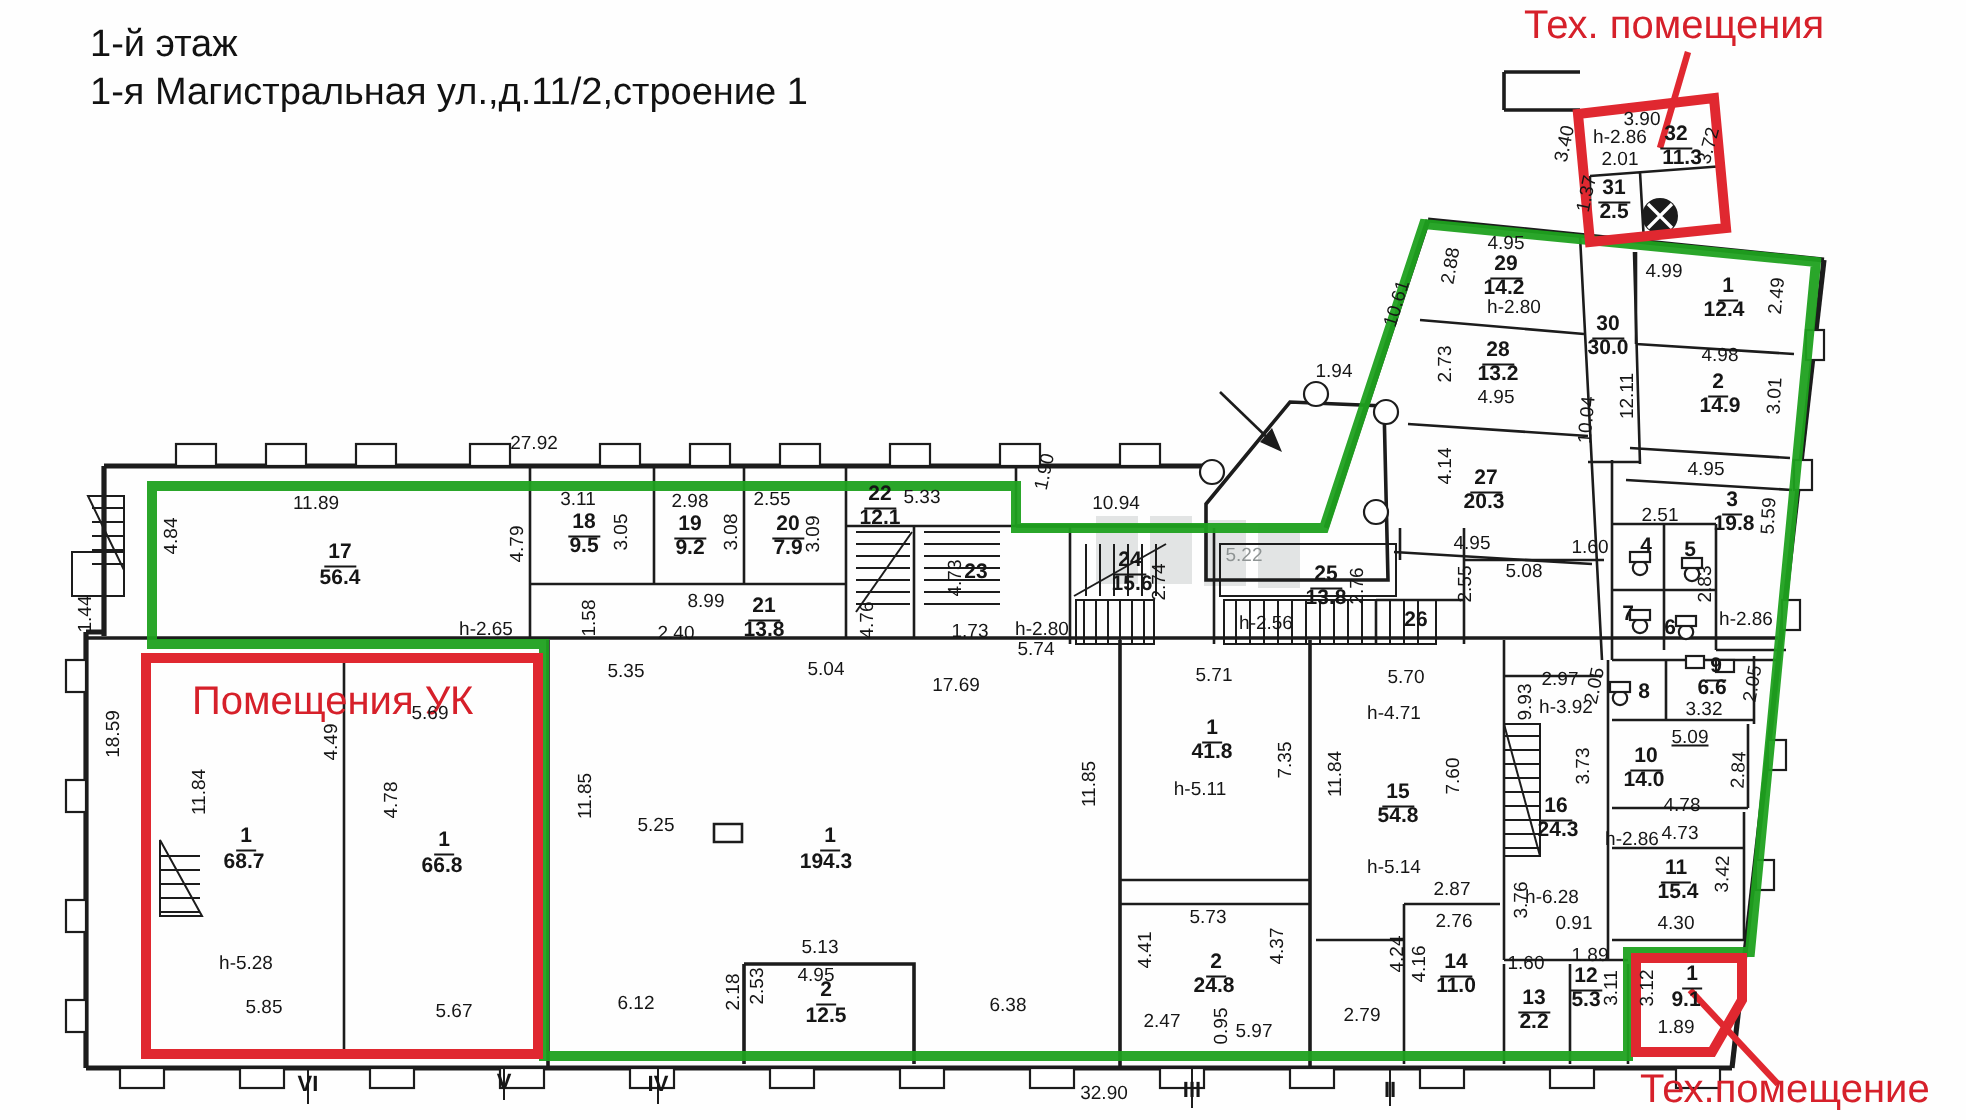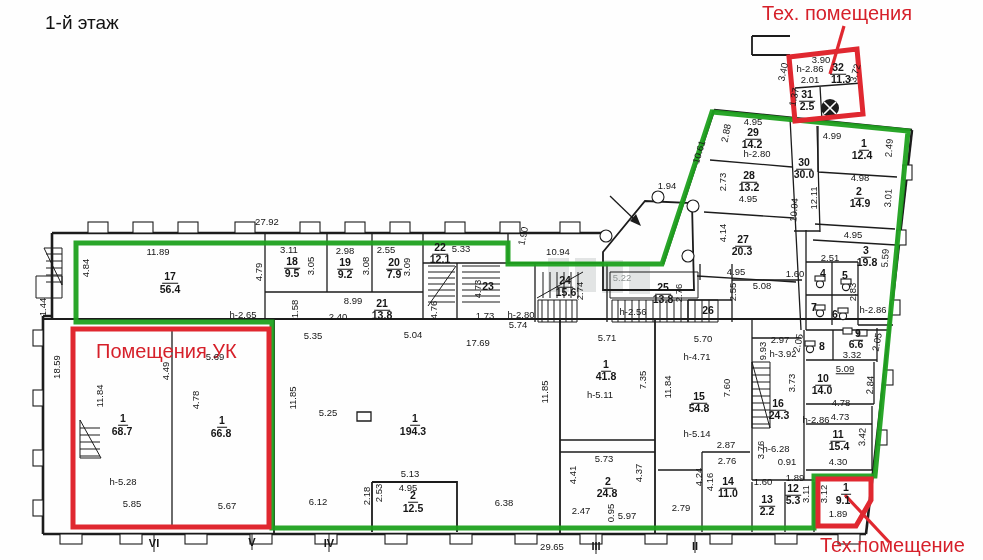--- a/index.html
+++ b/index.html
@@ -228,20 +228,21 @@
       <polygon class="red-line r5" points="789,57 857,49 863,114 795,121"></polygon>
       <path class="red-line r3" d="M844,26 L830,74"></path>
     </g>
     <g>
       <polygon class="red-line r5" points="818,479 871,479 871,500 856,526 818,526"></polygon>
       <path class="red-line r3" d="M845,495 L889,542"></path>
     </g>
   </svg>
 
   <div class="hdr" style="top:12px">1-й этаж</div>
+  <div class="hdr" style="top:36px">1-я Магистральная ул.,д.11/2,строение 1</div>
 
   <div class="zone" style="left:762px;top:2px">Тех. помещения</div>
   <div class="zone" style="left:96px;top:340px">Помещения УК</div>
   <div class="zone" style="left:820px;top:534px">Тех.помещение</div>
 
   <div id="labels">
       <span class="lbl dim" style="left: 267px; top: 222px; transform: translate(-50%, -50%);">27.92</span>
       <span class="lbl dim" style="left: 158px; top: 252px; transform: translate(-50%, -50%);">11.89</span>
       <span class="lbl dim" style="left: 86px; top: 268px; transform: translate(-50%, -50%) rotate(-90deg);">4.84</span>
       <span class="lbl dim" style="left: 259px; top: 272px; transform: translate(-50%, -50%) rotate(-90deg);">4.79</span>
@@ -351,21 +352,21 @@
       <span class="lbl dim" style="left: 581px; top: 511px; transform: translate(-50%, -50%);">2.47</span>
       <span class="lbl dim" style="left: 611px; top: 513px; transform: translate(-50%, -50%) rotate(-90deg);">0.95</span>
       <span class="lbl dim" style="left: 627px; top: 516px; transform: translate(-50%, -50%);">5.97</span>
       <span class="lbl dim" style="left: 681px; top: 508px; transform: translate(-50%, -50%);">2.79</span>
       <span class="lbl dim" style="left: 699px; top: 477px; transform: translate(-50%, -50%) rotate(-90deg);">4.24</span>
       <span class="lbl dim" style="left: 710px; top: 482px; transform: translate(-50%, -50%) rotate(-90deg);">4.16</span>
       <span class="lbl dim" style="left: 763px; top: 482px; transform: translate(-50%, -50%);">1.60</span>
       <span class="lbl dim" style="left: 806px; top: 494px; transform: translate(-50%, -50%) rotate(-90deg);">3.11</span>
       <span class="lbl dim" style="left: 824px; top: 494px; transform: translate(-50%, -50%) rotate(-90deg);">3.12</span>
       <span class="lbl dim" style="left: 838px; top: 514px; transform: translate(-50%, -50%);">1.89</span>
-      <span class="lbl dim" style="left: 552px; top: 547px; transform: translate(-50%, -50%);">29.65</span>
+      <span class="lbl dim" style="left: 552px; top: 547px; transform: translate(-50%, -50%);">32.90</span>
       <span class="lbl axis" style="left: 154px; top: 543px; transform: translate(-50%, -50%);">VI</span>
       <span class="lbl axis" style="left: 252px; top: 542px; transform: translate(-50%, -50%);">V</span>
       <span class="lbl axis" style="left: 329px; top: 543px; transform: translate(-50%, -50%);">IV</span>
       <span class="lbl axis" style="left: 596px; top: 546px; transform: translate(-50%, -50%);">III</span>
       <span class="lbl axis" style="left: 695px; top: 546px; transform: translate(-50%, -50%);">II</span>
       <span class="lbl room" style="left: 170px; top: 277px; transform: translate(-50%, -50%);">17</span>
       <span class="lbl area" style="left: 170px; top: 289px; transform: translate(-50%, -50%);">56.4</span>
       <span class="lbl room" style="left: 292px; top: 262px; transform: translate(-50%, -50%);">18</span>
       <span class="lbl area" style="left: 292px; top: 273px; transform: translate(-50%, -50%);">9.5</span>
       <span class="lbl room" style="left: 345px; top: 263px; transform: translate(-50%, -50%);">19</span>

